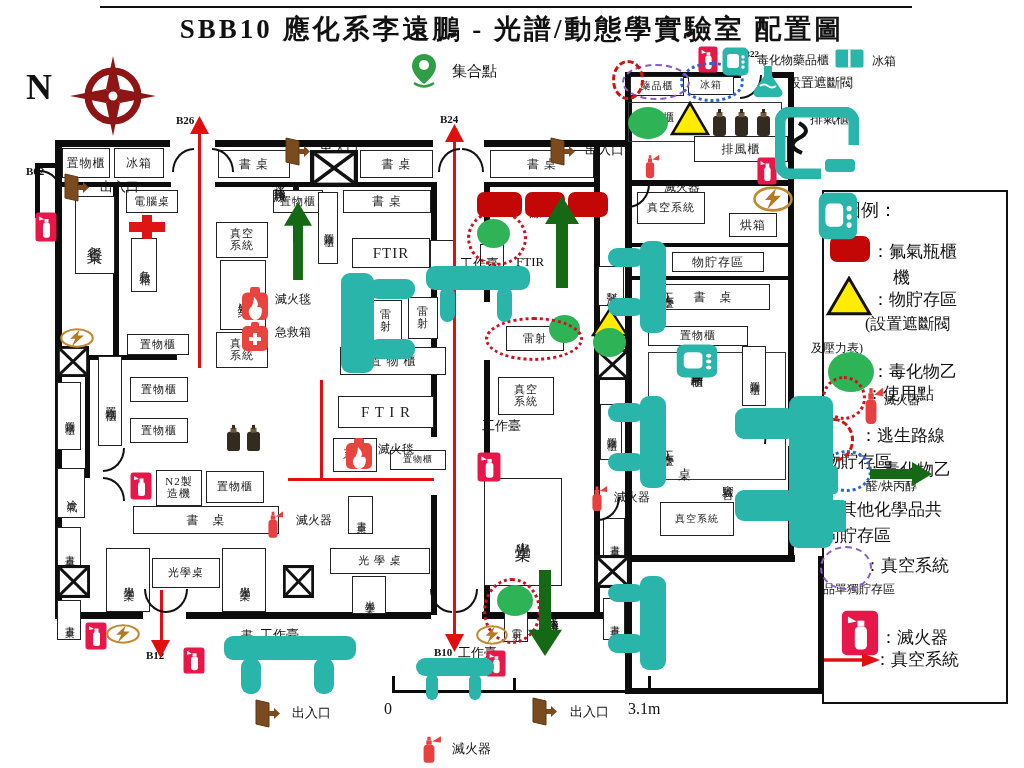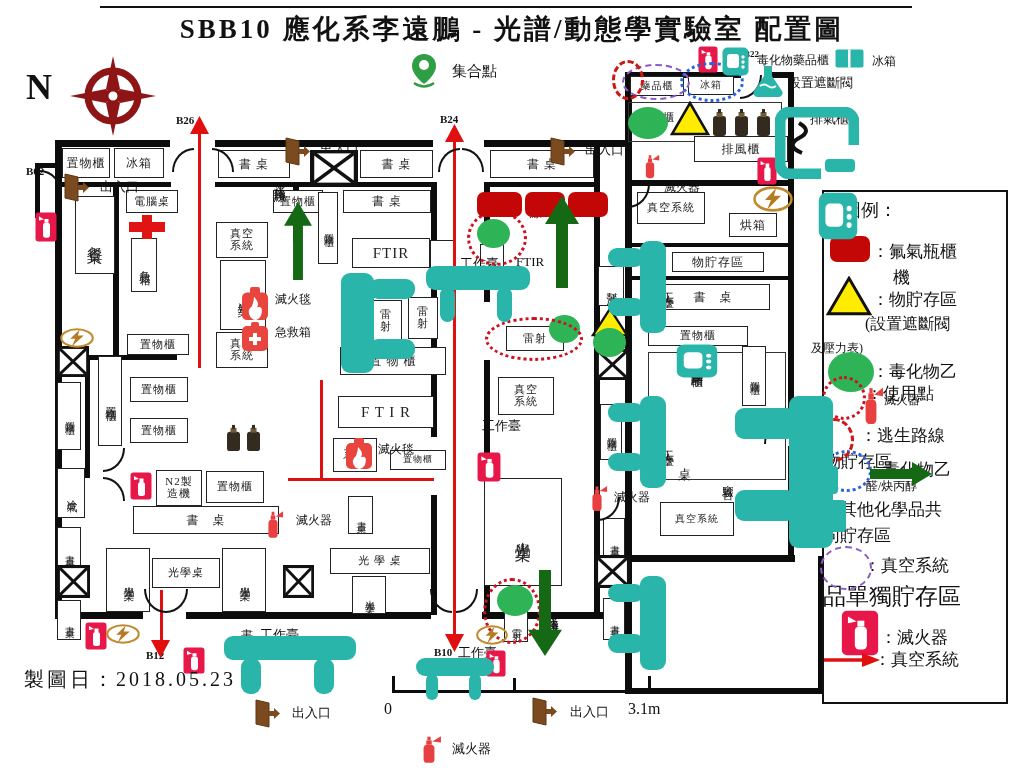--- a/index.html
+++ b/index.html
@@ -201,21 +201,21 @@
       <div class="lbl" style="left: 811px; top: 340px; font-size: 12px;">及壓力表)</div>
       <div class="lbl" style="left: 872px; top: 360px; font-size: 17px;">：毒化物乙</div>
       <div class="lbl" style="left: 866px; top: 382px; font-size: 17px;">：使用點</div>
       <div class="lbl" style="left: 860px; top: 424px; font-size: 17px;">：逃生路線</div>
       <div class="lbl" style="left: 824px; top: 450px; font-size: 17px;">物貯存區</div>
       <div class="lbl" style="left: 866px; top: 458px; font-size: 17px;">：毒化物乙</div>
       <div class="lbl" style="left: 866px; top: 478px; font-size: 12px;">醛/炔丙醇</div>
       <div class="lbl" style="left: 823px; top: 498px; font-size: 17px;">與其他化學品共</div>
       <div class="lbl" style="left: 823px; top: 524px; font-size: 17px;">同貯存區</div>
       <div class="lbl" style="left: 864px; top: 554px; font-size: 17px;">：真空系統</div>
-      <div class="lbl" style="left: 823px; top: 581px; font-size: 23px;">品單獨貯存區</div>
+      <div class="lbl" style="left: 823px; top: 581px; font-size: 12px;">品單獨貯存區</div>
       <div class="lbl" style="left: 880px; top: 626px; font-size: 17px;">：滅火器</div>
       <div class="lbl" style="left: 874px; top: 648px; font-size: 17px;">：真空系統</div>
       <div class="redline" style="left: 453px; top: 142px; width: 3px; height: 500px;"></div>
       <div class="redline" style="left: 198px; top: 132px; width: 3px; height: 236px;"></div>
       <div class="redline" style="left: 160px; top: 590px; width: 3px; height: 55px;"></div>
       <div class="redline" style="left: 320px; top: 380px; width: 3px; height: 98px;"></div>
       <div class="redline" style="left: 288px; top: 478px; width: 146px; height: 3px;"></div>
       <div class="icon" style="left: 445px; top: 124px; width: 19px; height: 18px;">
         <svg viewBox="0 0 19 18" preserveAspectRatio="none">
           <polygon points="9.5,0 19,18 0,18" fill="#e01010"></polygon>
@@ -692,14 +692,13 @@
           <polygon points="42,0 62,12 42,24" fill="#156915"></polygon>
         </svg>
       </div>
       <div class="icon" style="left: 824px; top: 652px; width: 56px; height: 16px;">
         <svg viewBox="0 0 56 16" preserveAspectRatio="none">
           <line x1="0" y1="8" x2="38" y2="8" stroke="#e01010" stroke-width="3.5"></line>
           <polygon points="38,1 56,8 38,15" fill="#e01010"></polygon>
         </svg>
       </div>
     </div>
-  <div id="date">製圖日：2018.05.23</div>
 </div>
 
 </body></html>

